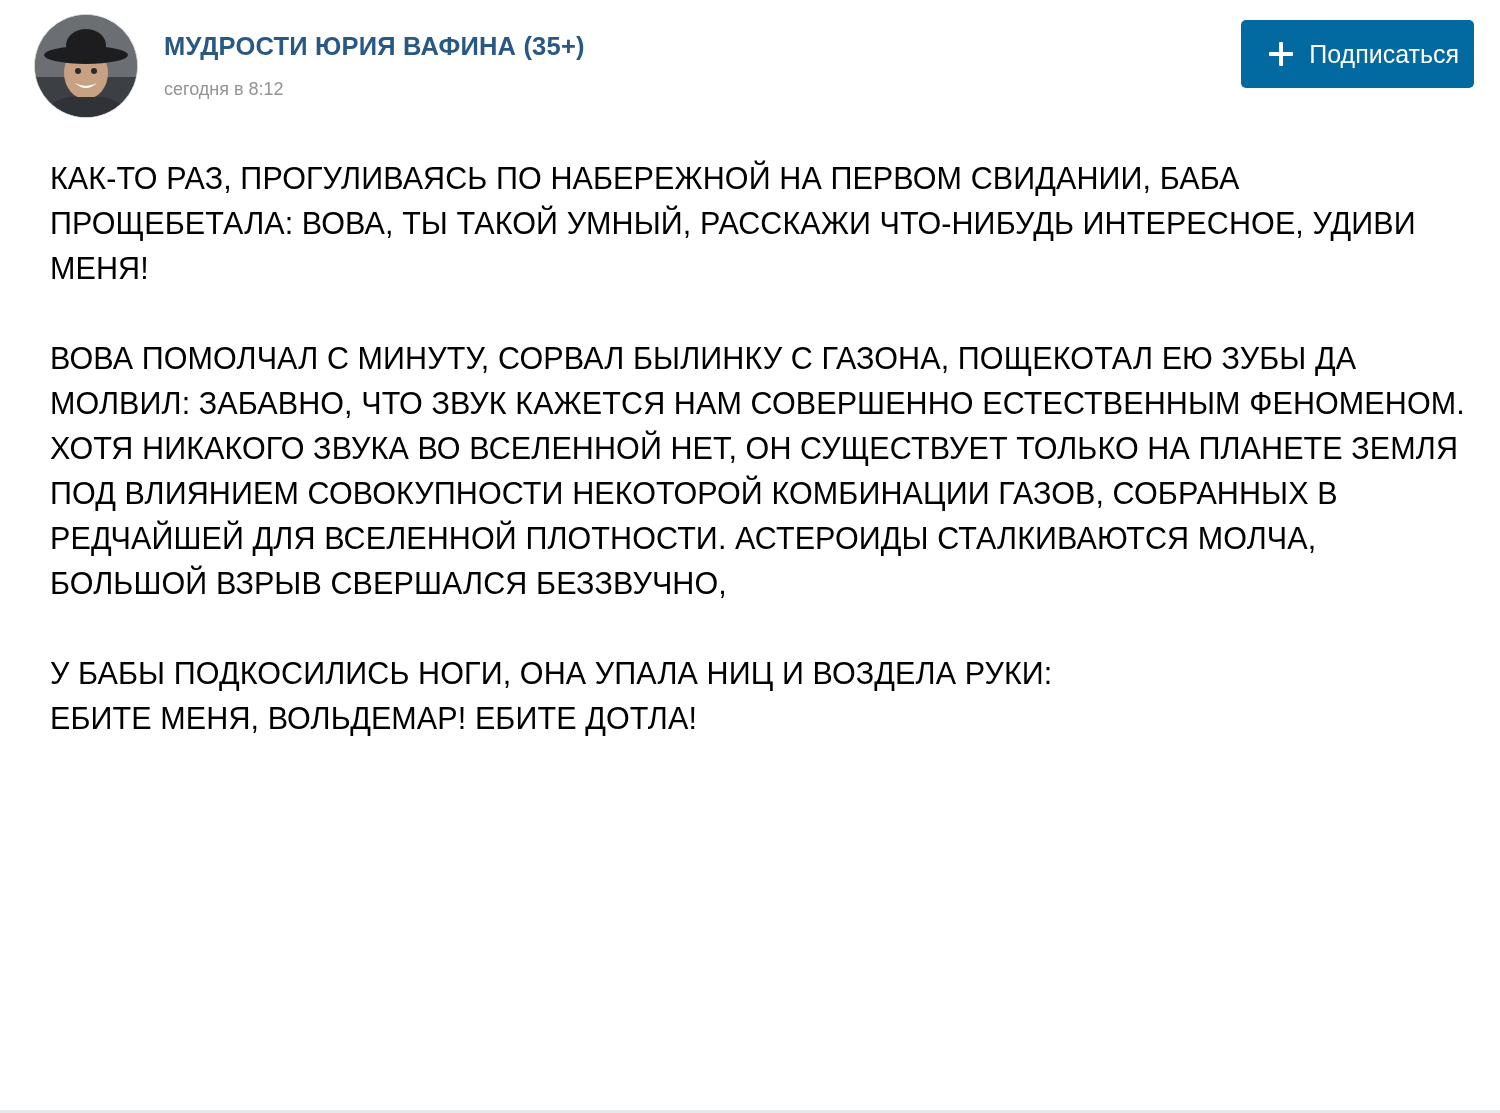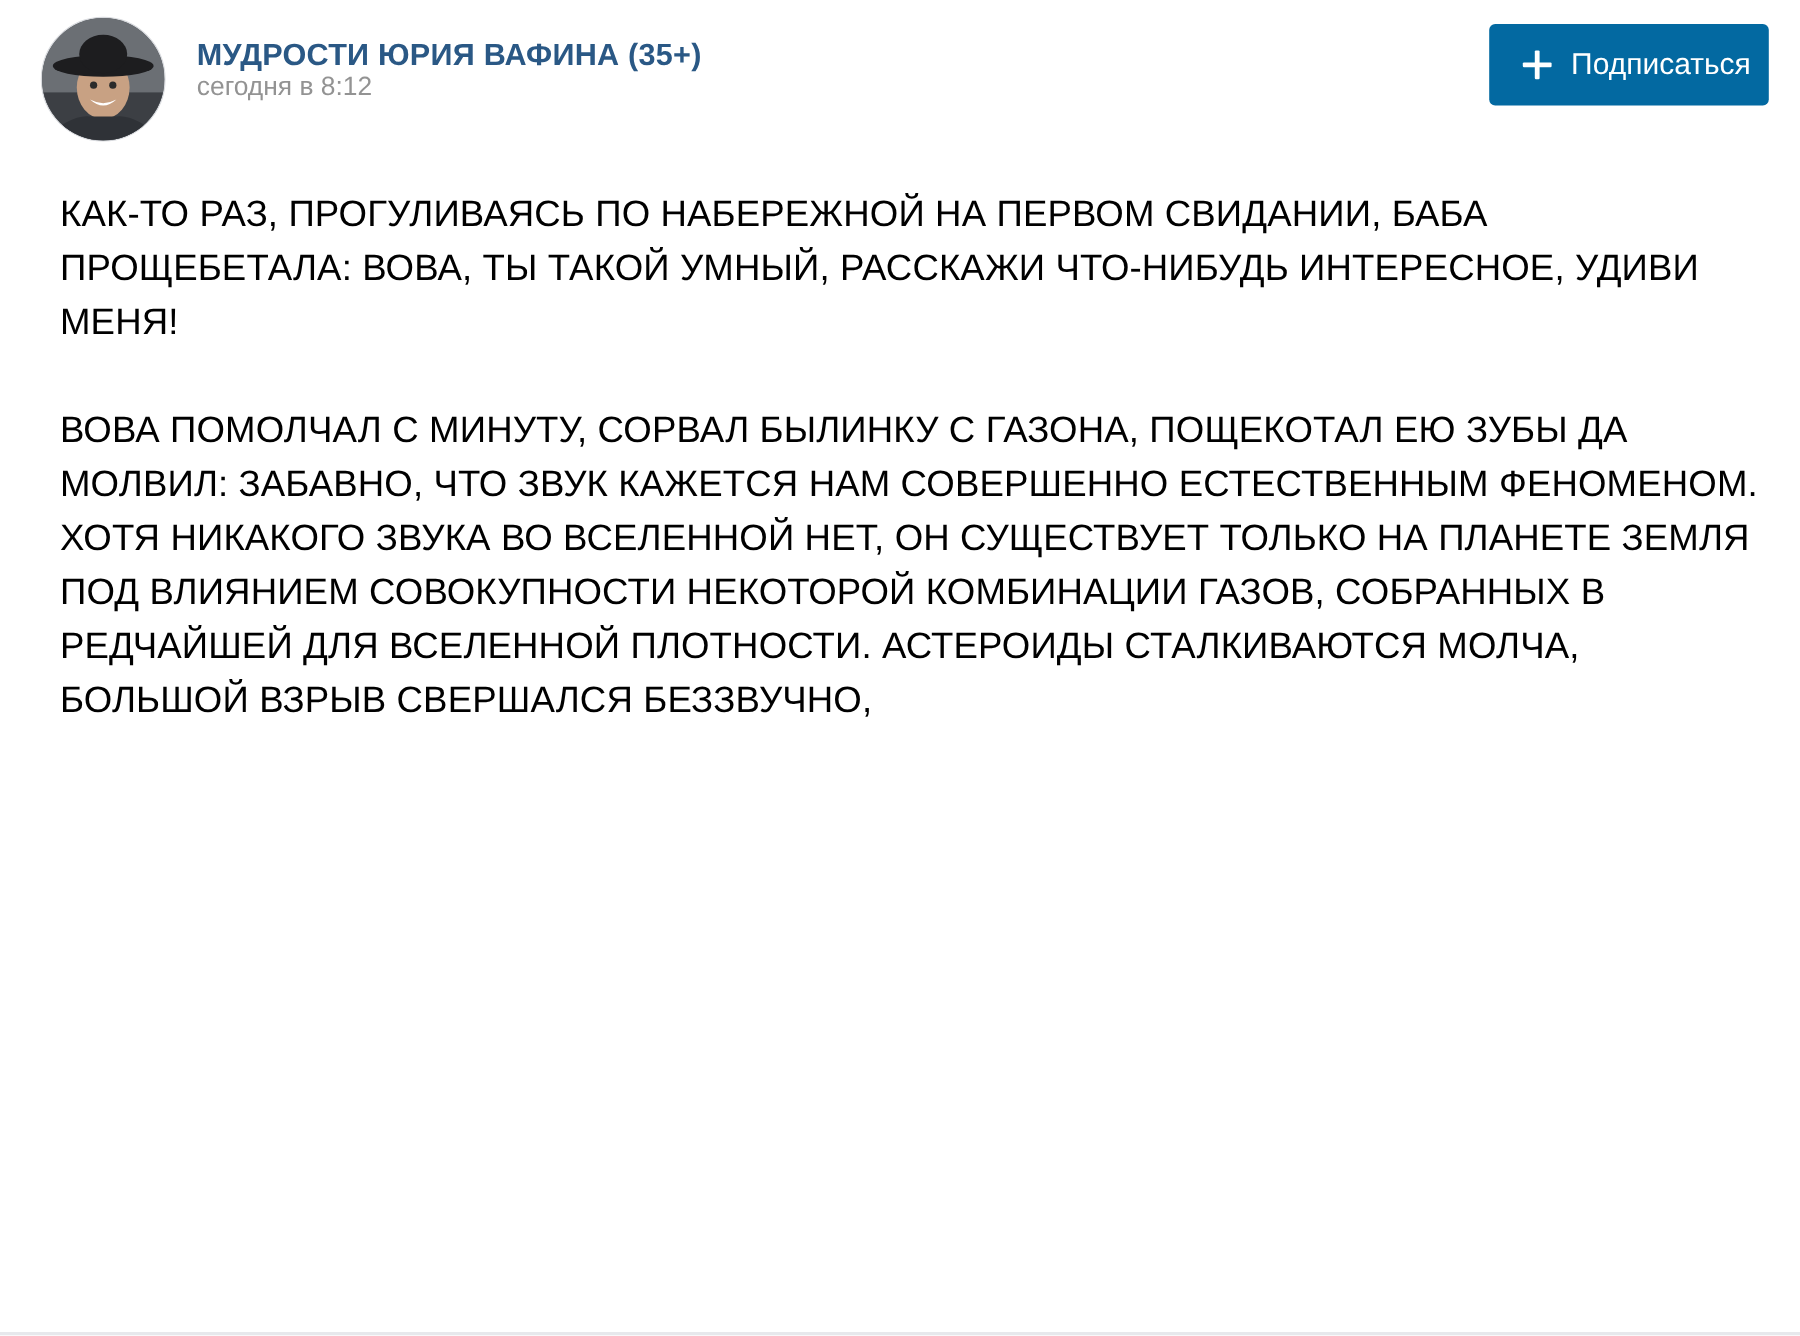--- a/index.html
+++ b/index.html
@@ -57,22 +57,22 @@
   .author-name {
     font-size: 25.5px;
     font-weight: bold;
     color: #2a5885;
     letter-spacing: 0.2px;
     line-height: 1.1;
     white-space: nowrap;
   }
 
   .post-time {
-    margin-top: 0;
-    font-size: 22px;
+    margin-top: 20px;
+    font-size: 18px;
     color: #939393;
     line-height: 1.1;
     white-space: nowrap;
   }
 
   .subscribe-btn {
     position: absolute;
     top: 20px;
     right: 26px;
     background: #0369a1;
@@ -162,16 +162,18 @@
 
     <button class="subscribe-btn">
       <span class="plus-icon"></span>
       <span>Подписаться</span>
     </button>
   </div>
 
   <div class="post-body">
     <p class="para">КАК-ТО РАЗ, ПРОГУЛИВАЯСЬ ПО НАБЕРЕЖНОЙ НА ПЕРВОМ СВИДАНИИ, БАБА ПРОЩЕБЕТАЛА: ВОВА, ТЫ ТАКОЙ УМНЫЙ, РАССКАЖИ ЧТО-НИБУДЬ ИНТЕРЕСНОЕ, УДИВИ МЕНЯ!</p>
     <p class="para">ВОВА ПОМОЛЧАЛ С МИНУТУ, СОРВАЛ БЫЛИНКУ С ГАЗОНА, ПОЩЕКОТАЛ ЕЮ ЗУБЫ ДА МОЛВИЛ: ЗАБАВНО, ЧТО ЗВУК КАЖЕТСЯ НАМ СОВЕРШЕННО ЕСТЕСТВЕННЫМ ФЕНОМЕНОМ. ХОТЯ НИКАКОГО ЗВУКА ВО ВСЕЛЕННОЙ НЕТ, ОН СУЩЕСТВУЕТ ТОЛЬКО НА ПЛАНЕТЕ ЗЕМЛЯ ПОД ВЛИЯНИЕМ СОВОКУПНОСТИ НЕКОТОРОЙ КОМБИНАЦИИ ГАЗОВ, СОБРАННЫХ В РЕДЧАЙШЕЙ ДЛЯ ВСЕЛЕННОЙ ПЛОТНОСТИ. АСТЕРОИДЫ СТАЛКИВАЮТСЯ МОЛЧА, БОЛЬШОЙ ВЗРЫВ СВЕРШАЛСЯ БЕЗЗВУЧНО,</p>
+    <p class="para">У БАБЫ ПОДКОСИЛИСЬ НОГИ, ОНА УПАЛА НИЦ И ВОЗДЕЛА РУКИ:
+ЕБИТЕ МЕНЯ, ВОЛЬДЕМАР! ЕБИТЕ ДОТЛА!</p>
   </div>
 
   <div class="divider-bottom"></div>
 </div>
 
 </body></html>

